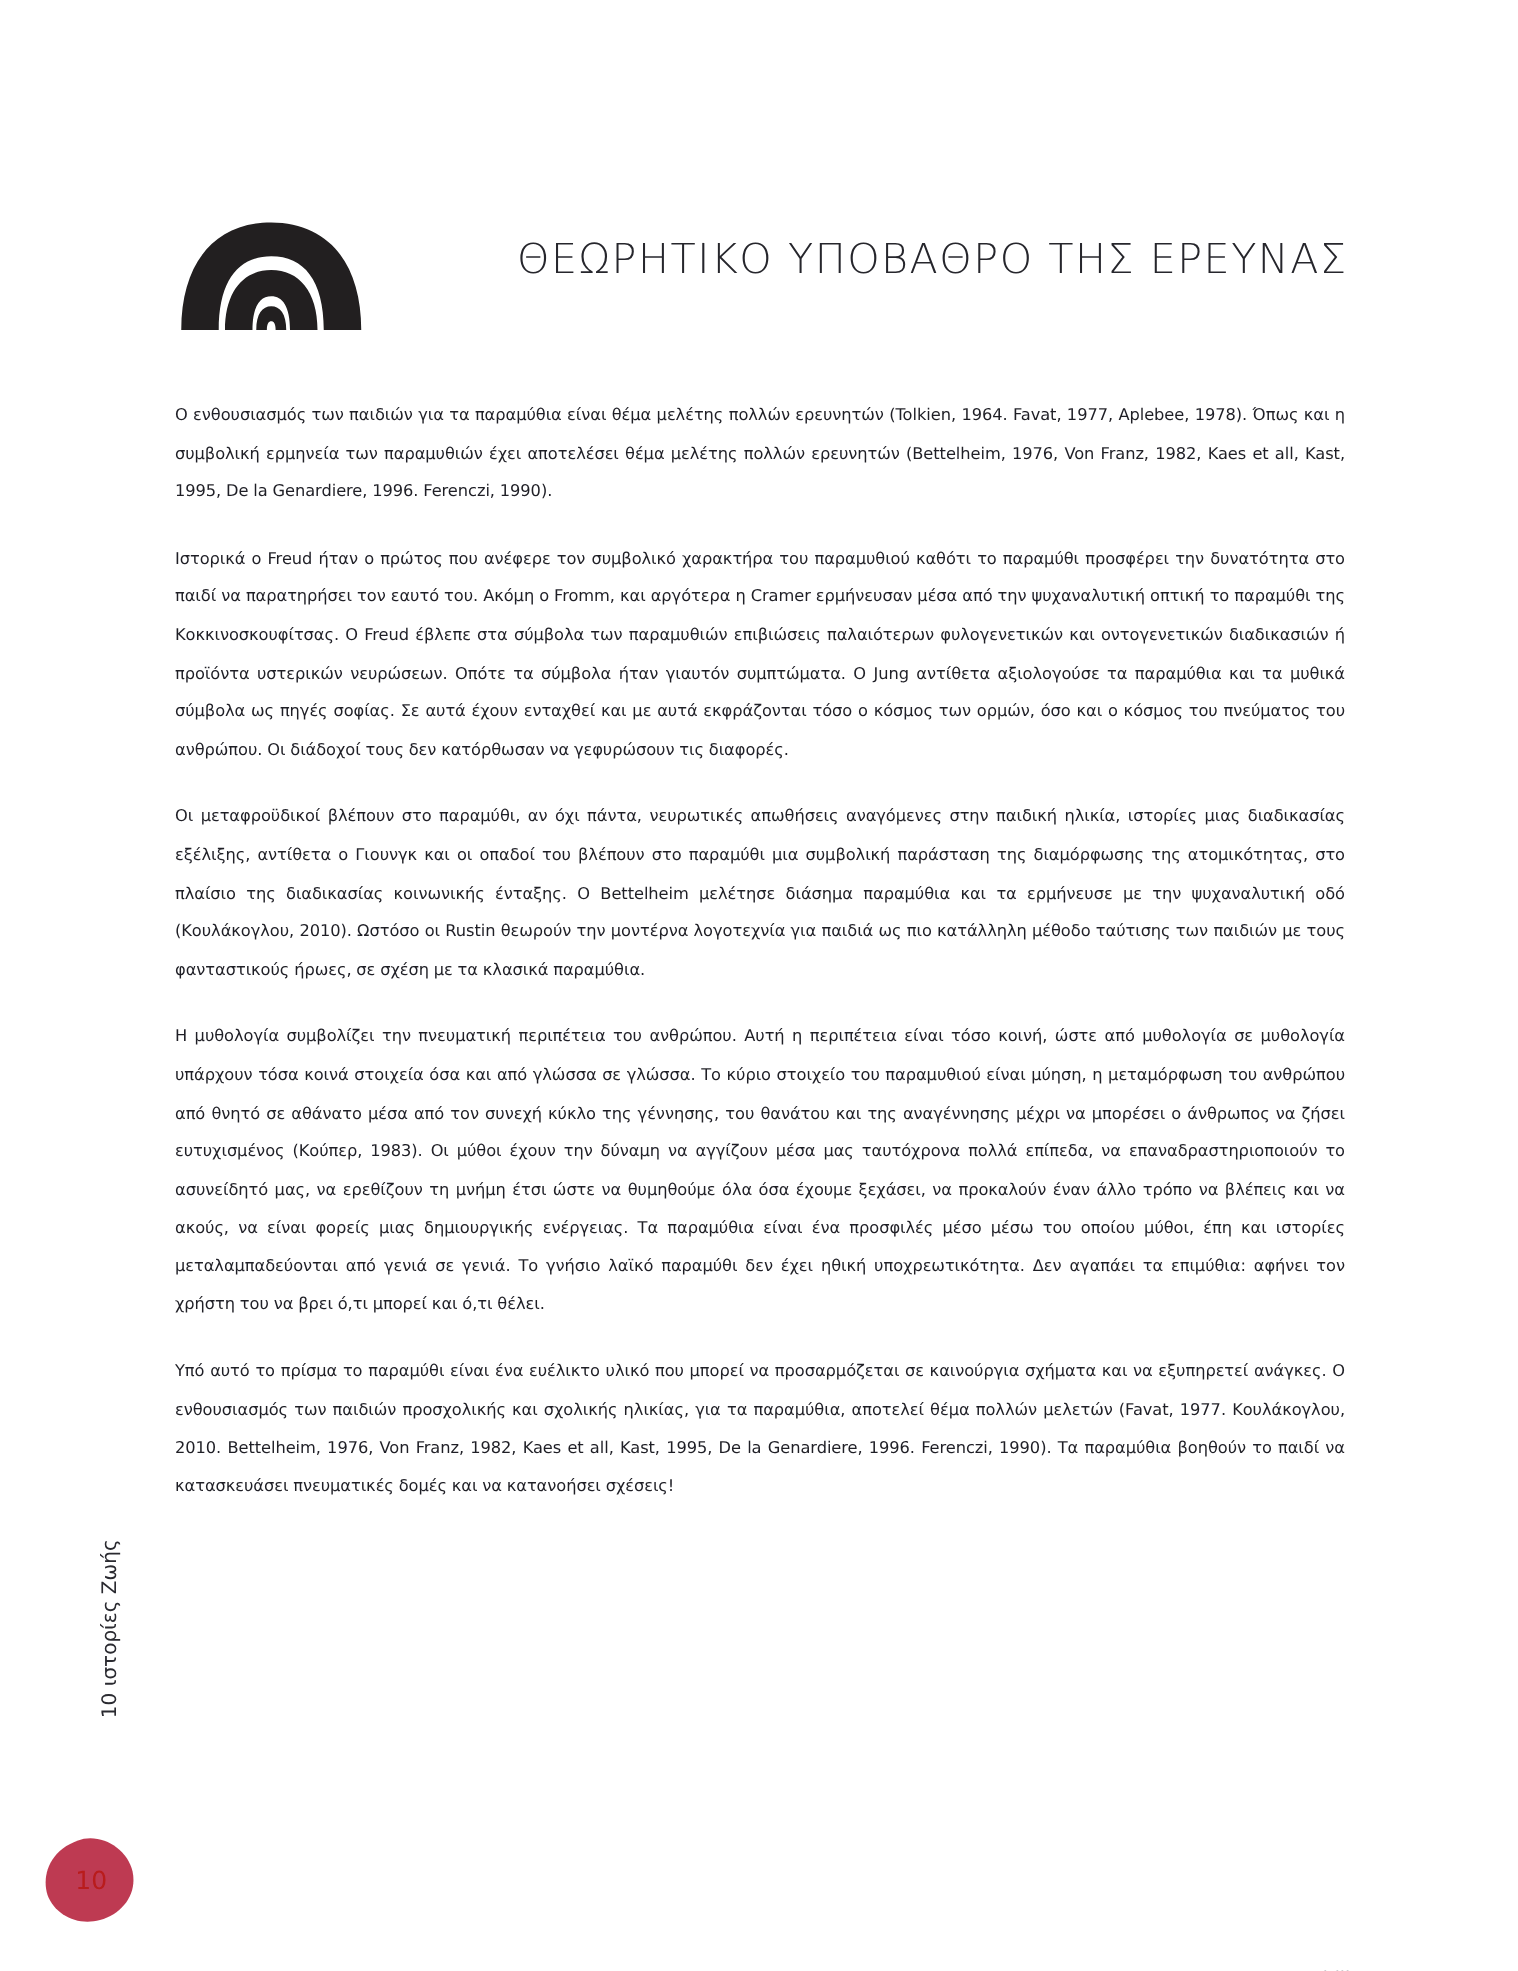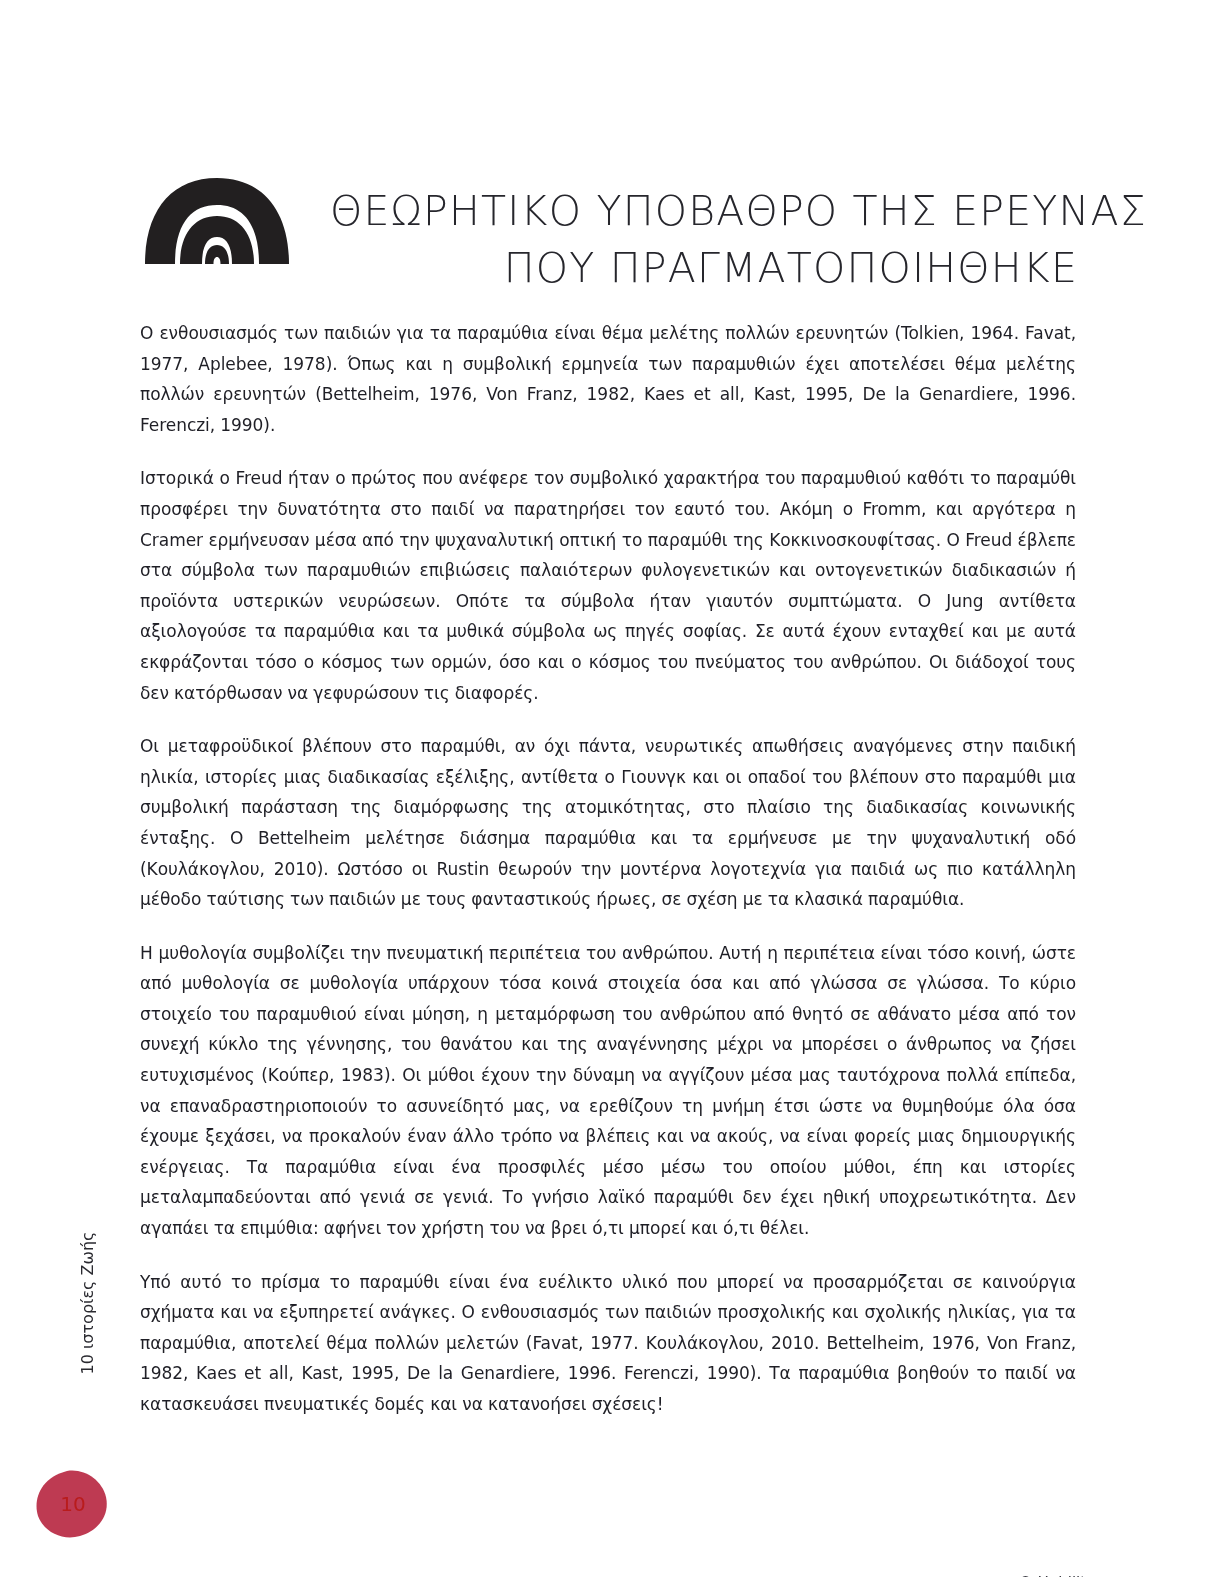--- a/index.html
+++ b/index.html
@@ -39,40 +39,40 @@
   .brand-logo svg { display: block; }
 
   .header-title {
     position: absolute;
     left: 330px;
     top: 6px;
     width: 748px;
     text-align: right;
     font-family: "DejaVu Sans", "Liberation Sans", sans-serif;
     font-weight: 300;
-    font-size: 41px;
+    font-size: 33px;
     line-height: 57px;
     letter-spacing: 1.2px;
     color: #26262c;
     white-space: nowrap;
   }
   .header-title .line { display: block; }
 
   
   .content {
     position: absolute;
     left: 140px;
     top: 318px;
     width: 936px;
   }
 
   .content p {
     margin: 0 0 23px 0;
     font-family: "DejaVu Sans", "Liberation Sans", sans-serif;
-    font-size: 17px;
+    font-size: 13px;
     line-height: 30.6px;
     text-align: justify;
     text-justify: inter-word;
     color: #1f1f26;
     hyphens: manual;
     word-spacing: -0.2px;
     letter-spacing: -0.05px;
   }
   .content p:last-child { margin-bottom: 16px; }
 
@@ -147,21 +147,20 @@
         <path d="M6 92 C6 38 33 6 78 6 C123 6 150 38 150 92 L120 92 C120 52 104 33 78 33 C52 33 36 52 36 92 Z" fill="#221f20"></path>
 
         <path d="M41 92 C41 61 56 44 78 44 C100 44 115 61 115 92 L93 92 C93 73 87 65 78 65 C69 65 63 73 63 92 Z" fill="#221f20"></path>
 
         <path d="M66 92 C66 79 71 73 78 73 C85 73 90 79 90 92 L81.5 92 C81.5 87 80 85 78 85 C76 85 74.5 87 74.5 92 Z" fill="#221f20"></path>
       </svg>
     </div>
 
     <h1 class="header-title">
       <span class="line">ΘΕΩΡΗΤΙΚΟ ΥΠΟΒΑΘΡΟ ΤΗΣ ΕΡΕΥΝΑΣ</span>
-      <span class="line">ΠΟΥ ΠΡΑΓΜΑΤΟΠΟΙΗΘΗΚΕ</span>
     </h1>
 
   </div>
 
   <div class="content">
     <p>Ο ενθουσιασμός των παιδιών για τα παραμύθια είναι θέμα μελέτης πολλών ερευνητών (Tolkien, 1964. Favat, 1977, Aplebee, 1978). Όπως και η συμβολική ερμηνεία των παραμυθιών έχει αποτελέσει θέμα μελέτης πολλών ερευνητών (Bettelheim, 1976, Von Franz, 1982, Kaes et all, Kast, 1995, De la Genardiere, 1996. Ferenczi, 1990).</p>
     <p>Ιστορικά ο Freud ήταν ο πρώτος που ανέφερε τον συμβολικό χαρακτήρα του παραμυθιού καθότι το παραμύθι προσφέρει την δυνατότητα στο παιδί να παρατηρήσει τον εαυτό του. Ακόμη ο Fromm, και αργότερα η Cramer ερμήνευσαν μέσα από την ψυχαναλυτική οπτική το παραμύθι της Κοκκινοσκουφίτσας. Ο Freud έβλεπε στα σύμβολα των παραμυθιών επιβιώσεις παλαιότερων φυλογενετικών και οντογενετικών διαδικασιών ή προϊόντα υστερικών νευρώσεων. Οπότε τα σύμβολα ήταν γιαυτόν συμπτώματα. Ο Jung αντίθετα αξιολογούσε τα παραμύθια και τα μυθικά σύμβολα ως πηγές σοφίας. Σε αυτά έχουν ενταχθεί και με αυτά εκφράζονται τόσο ο κόσμος των ορμών, όσο και ο κόσμος του πνεύματος του ανθρώπου. Οι διάδοχοί τους δεν κατόρθωσαν να γεφυρώσουν τις διαφορές.</p>
     <p>Οι μεταφροϋδικοί βλέπουν στο παραμύθι, αν όχι πάντα, νευρωτικές απωθήσεις αναγόμενες στην παιδική ηλικία, ιστορίες μιας διαδικασίας εξέλιξης, αντίθετα ο Γιουνγκ και οι οπαδοί του βλέπουν στο παραμύθι μια συμβολική παράσταση της διαμόρφωσης της ατομικότητας, στο πλαίσιο της διαδικασίας κοινωνικής ένταξης. Ο Bettelheim μελέτησε διάσημα παραμύθια και τα ερμήνευσε με την ψυχαναλυτική οδό (Κουλάκογλου, 2010). Ωστόσο οι Rustin θεωρούν την μοντέρνα λογοτεχνία για παιδιά ως πιο κατάλληλη μέθοδο ταύτισης των παιδιών με τους φανταστικούς ήρωες, σε σχέση με τα κλασικά παραμύθια.</p>
     <p>Η μυθολογία συμβολίζει την πνευματική περιπέτεια του ανθρώπου. Αυτή η περιπέτεια είναι τόσο κοινή, ώστε από μυθολογία σε μυθολογία υπάρχουν τόσα κοινά στοιχεία όσα και από γλώσσα σε γλώσσα. Το κύριο στοιχείο του παραμυθιού είναι μύηση, η μεταμόρφωση του ανθρώπου από θνητό σε αθάνατο μέσα από τον συνεχή κύκλο της γέννησης, του θανάτου και της αναγέννησης μέχρι να μπορέσει ο άνθρωπος να ζήσει ευτυχισμένος (Κούπερ, 1983). Οι μύθοι έχουν την δύναμη να αγγίζουν μέσα μας ταυτόχρονα πολλά επίπεδα, να επαναδραστηριοποιούν το ασυνείδητό μας, να ερεθίζουν τη μνήμη έτσι ώστε να θυμηθούμε όλα όσα έχουμε ξεχάσει, να προκαλούν έναν άλλο τρόπο να βλέπεις και να ακούς, να είναι φορείς μιας δημιουργικής ενέργειας. Τα παραμύθια είναι ένα προσφιλές μέσο μέσω του οποίου μύθοι, έπη και ιστορίες μεταλαμπαδεύονται από γενιά σε γενιά. Το γνήσιο λαϊκό παραμύθι δεν έχει ηθική υποχρεωτικότητα. Δεν αγαπάει τα επιμύθια: αφήνει τον χρήστη του να βρει ό,τι μπορεί και ό,τι θέλει.</p>
     <p>Υπό αυτό το πρίσμα το παραμύθι είναι ένα ευέλικτο υλικό που μπορεί να προσαρμόζεται σε καινούργια σχήματα και να εξυπηρετεί ανάγκες. Ο ενθουσιασμός των παιδιών προσχολικής και σχολικής ηλικίας, για τα παραμύθια, αποτελεί θέμα πολλών μελετών (Favat, 1977. Κουλάκογλου, 2010. Bettelheim, 1976, Von Franz, 1982, Kaes et all, Kast, 1995, De la Genardiere, 1996. Ferenczi, 1990). Τα παραμύθια βοηθούν το παιδί να κατασκευάσει πνευματικές δομές και να κατανοήσει σχέσεις!</p>

